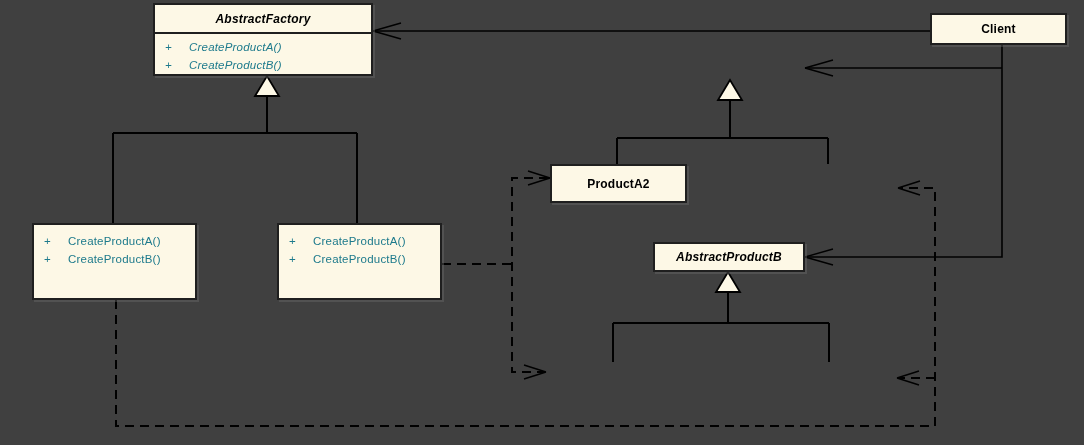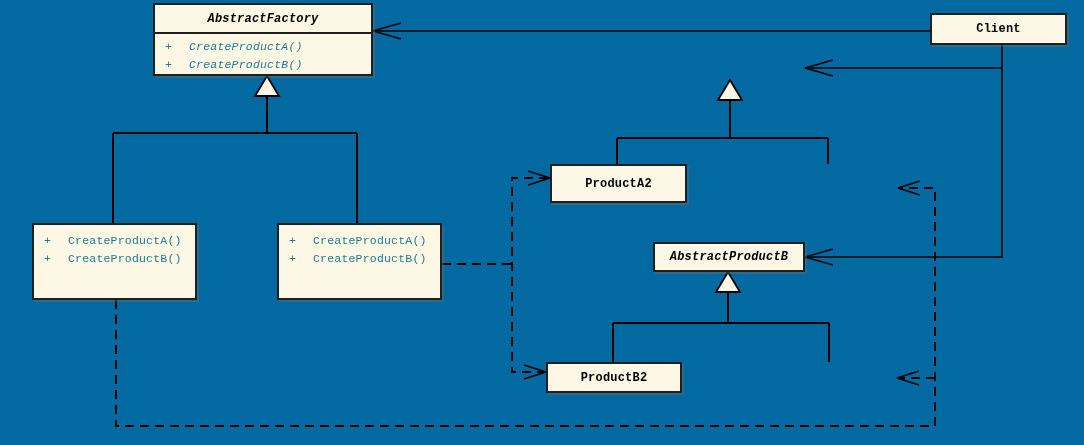--- a/index.html
+++ b/index.html
@@ -1,18 +1,18 @@
 <!DOCTYPE html>
 <html><head>
 <meta charset="utf-8">
 <style>
   html,body{margin:0;padding:0;background:#ffffff;}
   .canvas{
-    position:relative;width:1084px;height:445px;background:#0369a1;
-    font-family:Liberation Mono, monospace;overflow:hidden;
+    position:relative;width:1084px;height:445px;background:#404040;
+    font-family:Liberation Sans, sans-serif;overflow:hidden;
   }
   .layer{position:absolute;left:0;top:0;width:1084px;height:445px;}
   .cls{
     position:absolute;box-sizing:border-box;background:#fdf8e6;
     border:2px solid #1f1f1f;box-shadow:2px 2px 0 rgba(110,110,110,0.40);
     z-index:2;
   }
   .title{
     font-size:12px;font-weight:bold;color:#000;text-align:center;
     display:flex;align-items:center;justify-content:center;
@@ -123,22 +123,19 @@
 
   <div class="cls one" style="left:550px;top:164px;width:137px;height:39px">
     <div class="title">ProductA2</div>
   </div>
 
 
   <div class="cls one" style="left:653px;top:242px;width:152px;height:30px">
     <div class="title it">AbstractProductB</div>
   </div>
 
-  <div class="cls one" style="left:546px;top:362px;width:136px;height:31px">
-    <div class="title">ProductB2</div>
-  </div>
 
 
   <div class="cls one" style="left:930px;top:13px;width:137px;height:32px">
     <div class="title">Client</div>
   </div>
 
 </div>
 
 </body></html>

